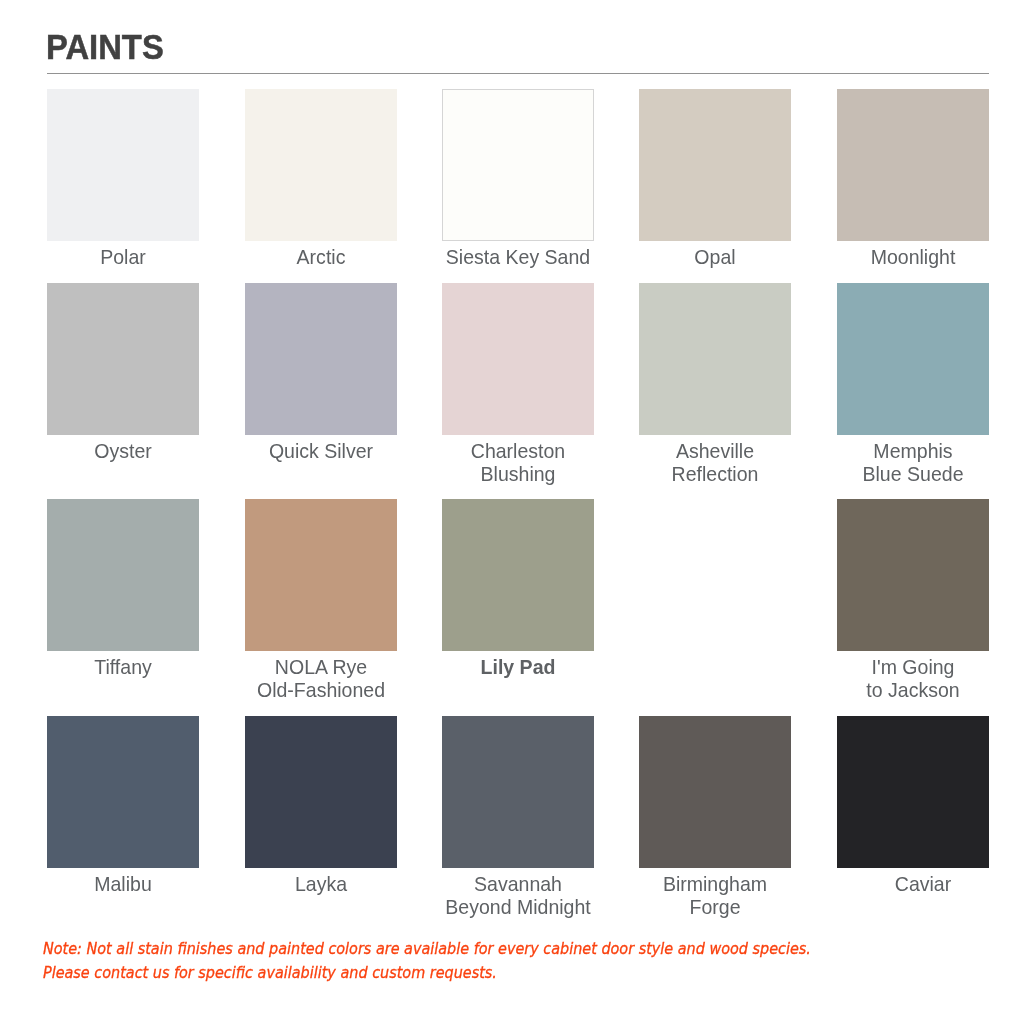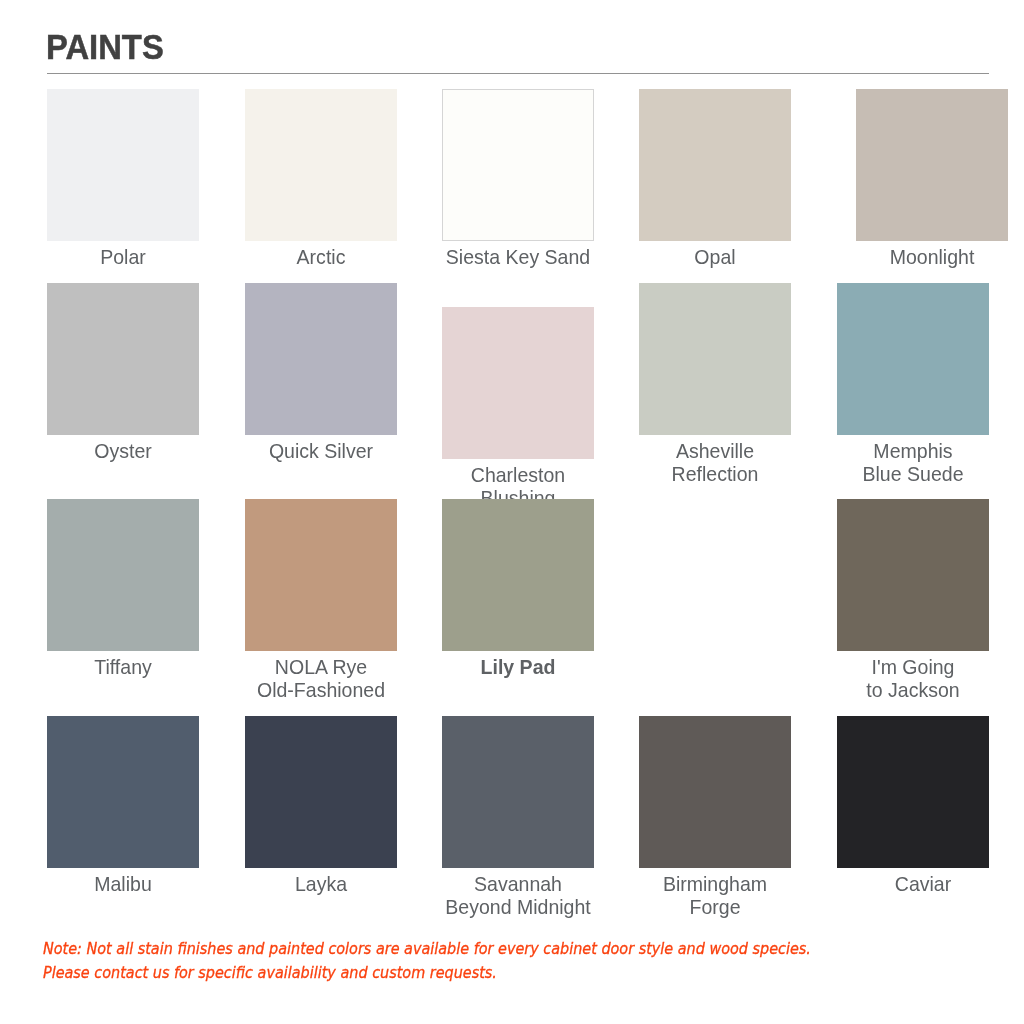--- a/index.html
+++ b/index.html
@@ -112,35 +112,35 @@
         <div class="label" style="color: rgb(94, 97, 100);">Arctic</div>
       </div>
       <div class="cell" style="left: 441.8px; width: 152px;">
         <div class="chip" style="width: 152px; height: 152px; background: rgb(253, 253, 250); border: 1px solid rgb(213, 213, 213);"></div>
         <div class="label" style="color: rgb(94, 97, 100);">Siesta Key Sand</div>
       </div>
       <div class="cell" style="left: 639.4px; width: 152px;">
         <div class="chip" style="width: 152px; height: 152px; background: rgb(212, 204, 193);"></div>
         <div class="label" style="color: rgb(94, 97, 100);">Opal</div>
       </div>
-      <div class="cell" style="left: 836.8px; width: 152px; margin-left: 19px;">
+      <div class="cell" style="left: 836.8px; width: 152px;">
         <div class="chip" style="width: 152px; height: 152px; background: rgb(198, 189, 180);"></div>
         <div class="label" style="color: rgb(94, 97, 100);">Moonlight</div>
       </div>
     </div>
     <div class="row" style="top: 283px;">
       <div class="cell" style="left: 47px; width: 152px;">
         <div class="chip" style="width: 152px; height: 152px; background: rgb(191, 191, 191);"></div>
         <div class="label" style="color: rgb(94, 97, 100);">Oyster</div>
       </div>
       <div class="cell" style="left: 244.6px; width: 152px;">
         <div class="chip" style="width: 152px; height: 152px; background: rgb(180, 180, 192);"></div>
         <div class="label" style="color: rgb(94, 97, 100);">Quick Silver</div>
       </div>
-      <div class="cell" style="left: 441.8px; width: 152px; margin-top: 24px;">
+      <div class="cell" style="left: 441.8px; width: 152px;">
         <div class="chip" style="width: 152px; height: 152px; background: rgb(229, 212, 212);"></div>
         <div class="label" style="color: rgb(94, 97, 100);">Charleston
 Blushing</div>
       </div>
       <div class="cell" style="left: 639.4px; width: 152px;">
         <div class="chip" style="width: 152px; height: 152px; background: rgb(201, 204, 195);"></div>
         <div class="label" style="color: rgb(94, 97, 100);">Asheville
 Reflection</div>
       </div>
       <div class="cell" style="left: 836.8px; width: 152px;">

